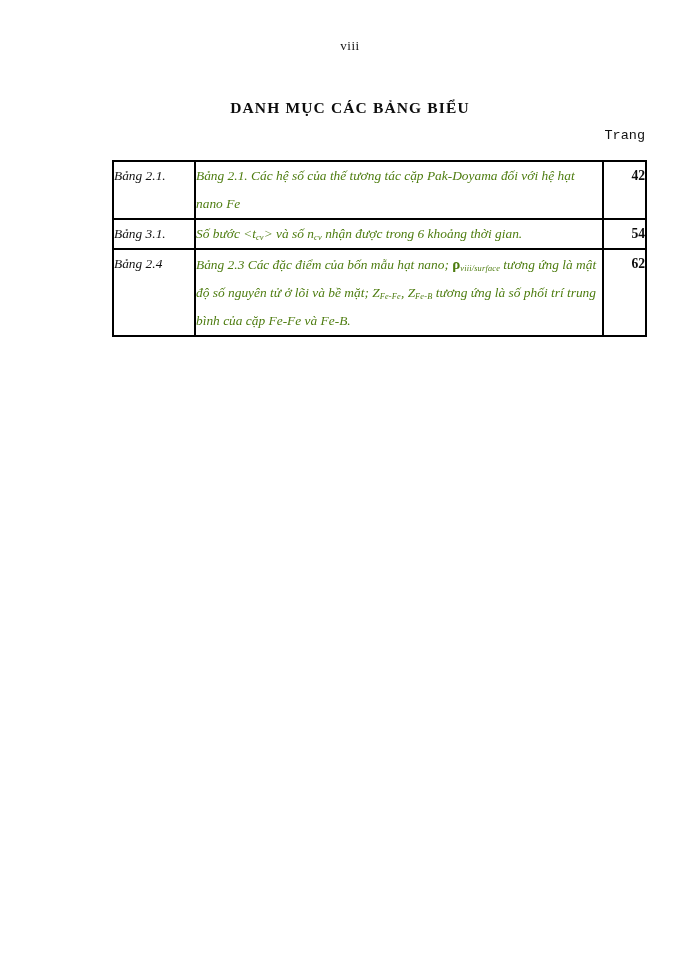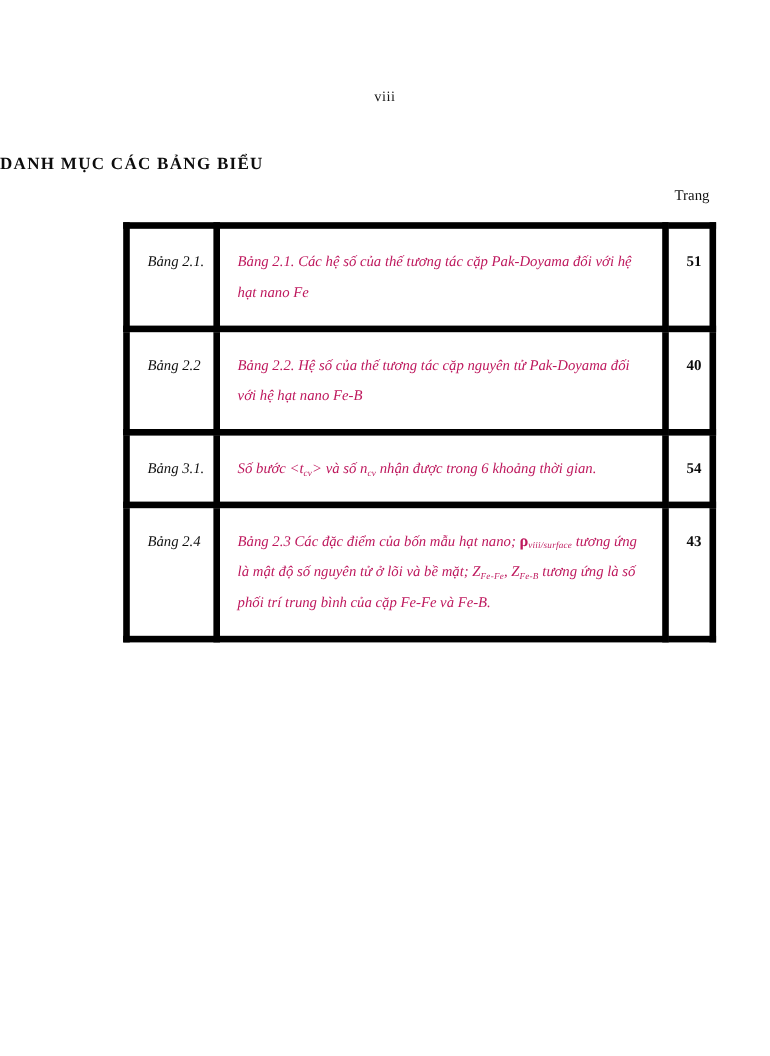--- a/index.html
+++ b/index.html
@@ -14,21 +14,20 @@
     color: #000000;
     position: relative;
     overflow: hidden;
   }
 
   .page {
     position: relative;
     width: 700px;
     height: 749px;
     box-sizing: border-box;
-    margin-top: 42px;
   }
 
   
   .folio {
     position: absolute;
     top: 38px;
     left: 0;
     width: 700px;
     text-align: center;
     font-family: "Liberation Serif", "DejaVu Serif", serif;
@@ -36,74 +35,75 @@
     letter-spacing: 0.5px;
     color: #161616;
   }
 
   
   .doc-title {
     position: absolute;
     top: 99px;
     left: 0;
     width: 700px;
+    text-align: center;
     font-family: "Liberation Serif", "DejaVu Serif", serif;
     font-weight: bold;
     font-size: 15.5px;
     letter-spacing: 1.15px;
     color: #0d0d0d;
     white-space: pre;
   }
 
   
   .trang-label {
     position: absolute;
     top: 128px;
     left: 0;
     width: 645px;
     text-align: right;
-    font-family: Liberation Serif, serif;
+    font-family: Liberation Mono, monospace;
     font-size: 13.5px;
     color: #121212;
   }
 
   
   .toc-table {
     position: absolute;
     top: 160px;
     left: 112px;
     width: 533px;
     border-collapse: collapse;
     table-layout: fixed;
   }
   .toc-table td {
-    border: 6px solid #000000;
+    border: 2px solid #000000;
     vertical-align: top;
-    padding: 16px;
+    padding: 0;
   }
 
   .col-label  { width: 82px; }
   .col-desc   { width: 408px; }
   .col-page   { width: 43px; }
 
   .cell-label {
     font-family: "Liberation Serif", "DejaVu Serif", serif;
     font-style: italic;
     font-size: 13.4px;
     color: #111111;
     padding: 9px 0 9px 10px;
     line-height: 28px;
     white-space: nowrap;
   }
 
   .cell-desc {
     font-family: "Liberation Serif", "DejaVu Serif", serif;
     font-style: italic;
     font-size: 13.4px;
-    color: #be185d;
+    color: #4d7c0f;
     padding: 9px 8px 9px 9px;
     line-height: 28px;
     text-align: left;
   }
 
   .cell-page {
     font-family: "Liberation Serif", "DejaVu Serif", serif;
     font-weight: bold;
     font-size: 13.6px;
     color: #0c0c0c;
@@ -156,41 +156,36 @@
     <colgroup>
       <col class="col-label">
       <col class="col-desc">
       <col class="col-page">
     </colgroup>
     <tbody>
 
       <tr class="row-tall">
         <td class="cell-label">Bảng 2.1.</td>
         <td class="cell-desc">Bảng 2.1. Các hệ số của thế tương tác cặp Pak-Doyama đối với hệ hạt nano Fe</td>
-        <td class="cell-page">51</td>
+        <td class="cell-page">42</td>
       </tr>
 
-      <tr class="row-tall">
-        <td class="cell-label">Bảng 2.2</td>
-        <td class="cell-desc">Bảng 2.2. Hệ số của thế tương tác cặp nguyên tử Pak-Doyama đối với hệ hạt nano Fe-B</td>
-        <td class="cell-page">40</td>
-      </tr>
 
       <tr class="row-short">
         <td class="cell-label">Bảng 3.1.</td>
         <td class="cell-desc">
           <span>Số bước &lt;t</span><sub>cv</sub><span>&gt; và số n</span><sub>cv</sub><span> nhận được trong 6 khoảng thời gian.</span>
         </td>
         <td class="cell-page">54</td>
       </tr>
 
       <tr class="row-xtall">
         <td class="cell-label">Bảng 2.4</td>
         <td class="cell-desc">
           <span>Bảng 2.3 Các đặc điểm của bốn mẫu hạt nano; </span><span class="sym">ρ</span><sub class="sub-up">viii/surface</sub><span> tương ứng là mật độ số nguyên tử ở lõi và bề mặt; Z</span><sub>Fe-Fe</sub><span>, Z</span><sub>Fe-B</sub><span> tương ứng là số phối trí trung bình của cặp Fe-Fe và Fe-B.</span>
         </td>
-        <td class="cell-page">43</td>
+        <td class="cell-page">62</td>
       </tr>
 
     </tbody>
   </table>
 
 </div>
 
 </body></html>

